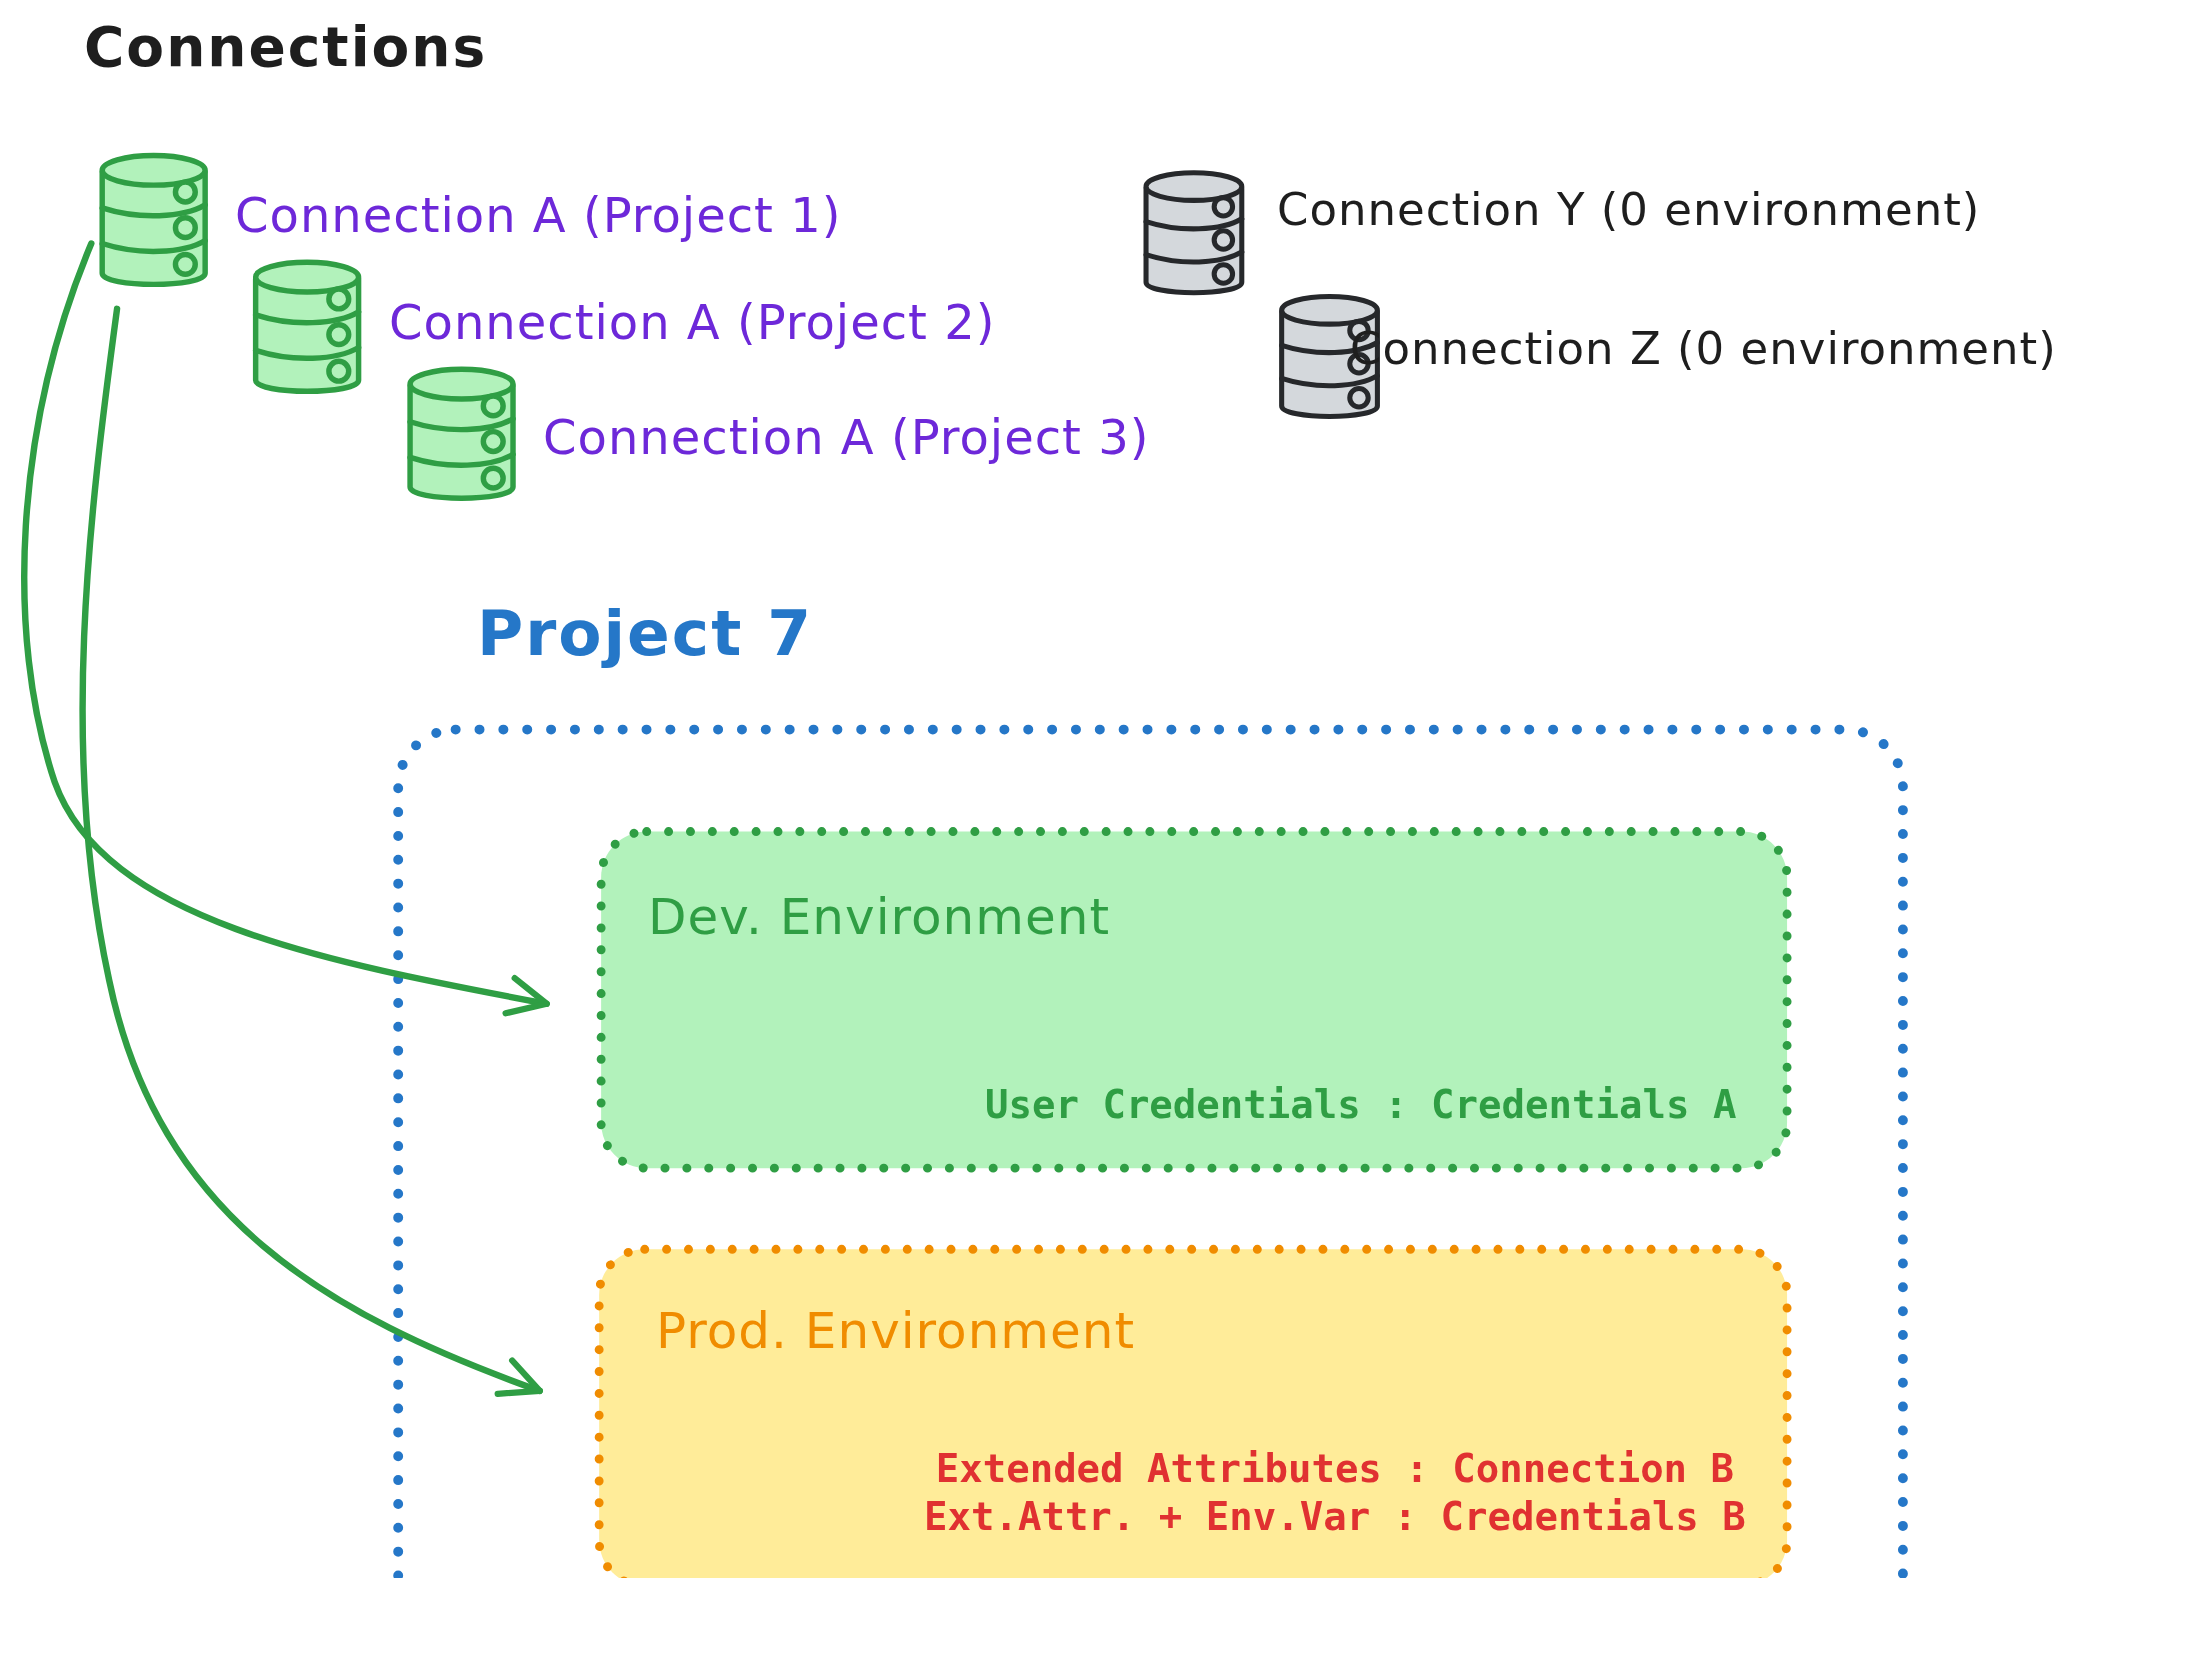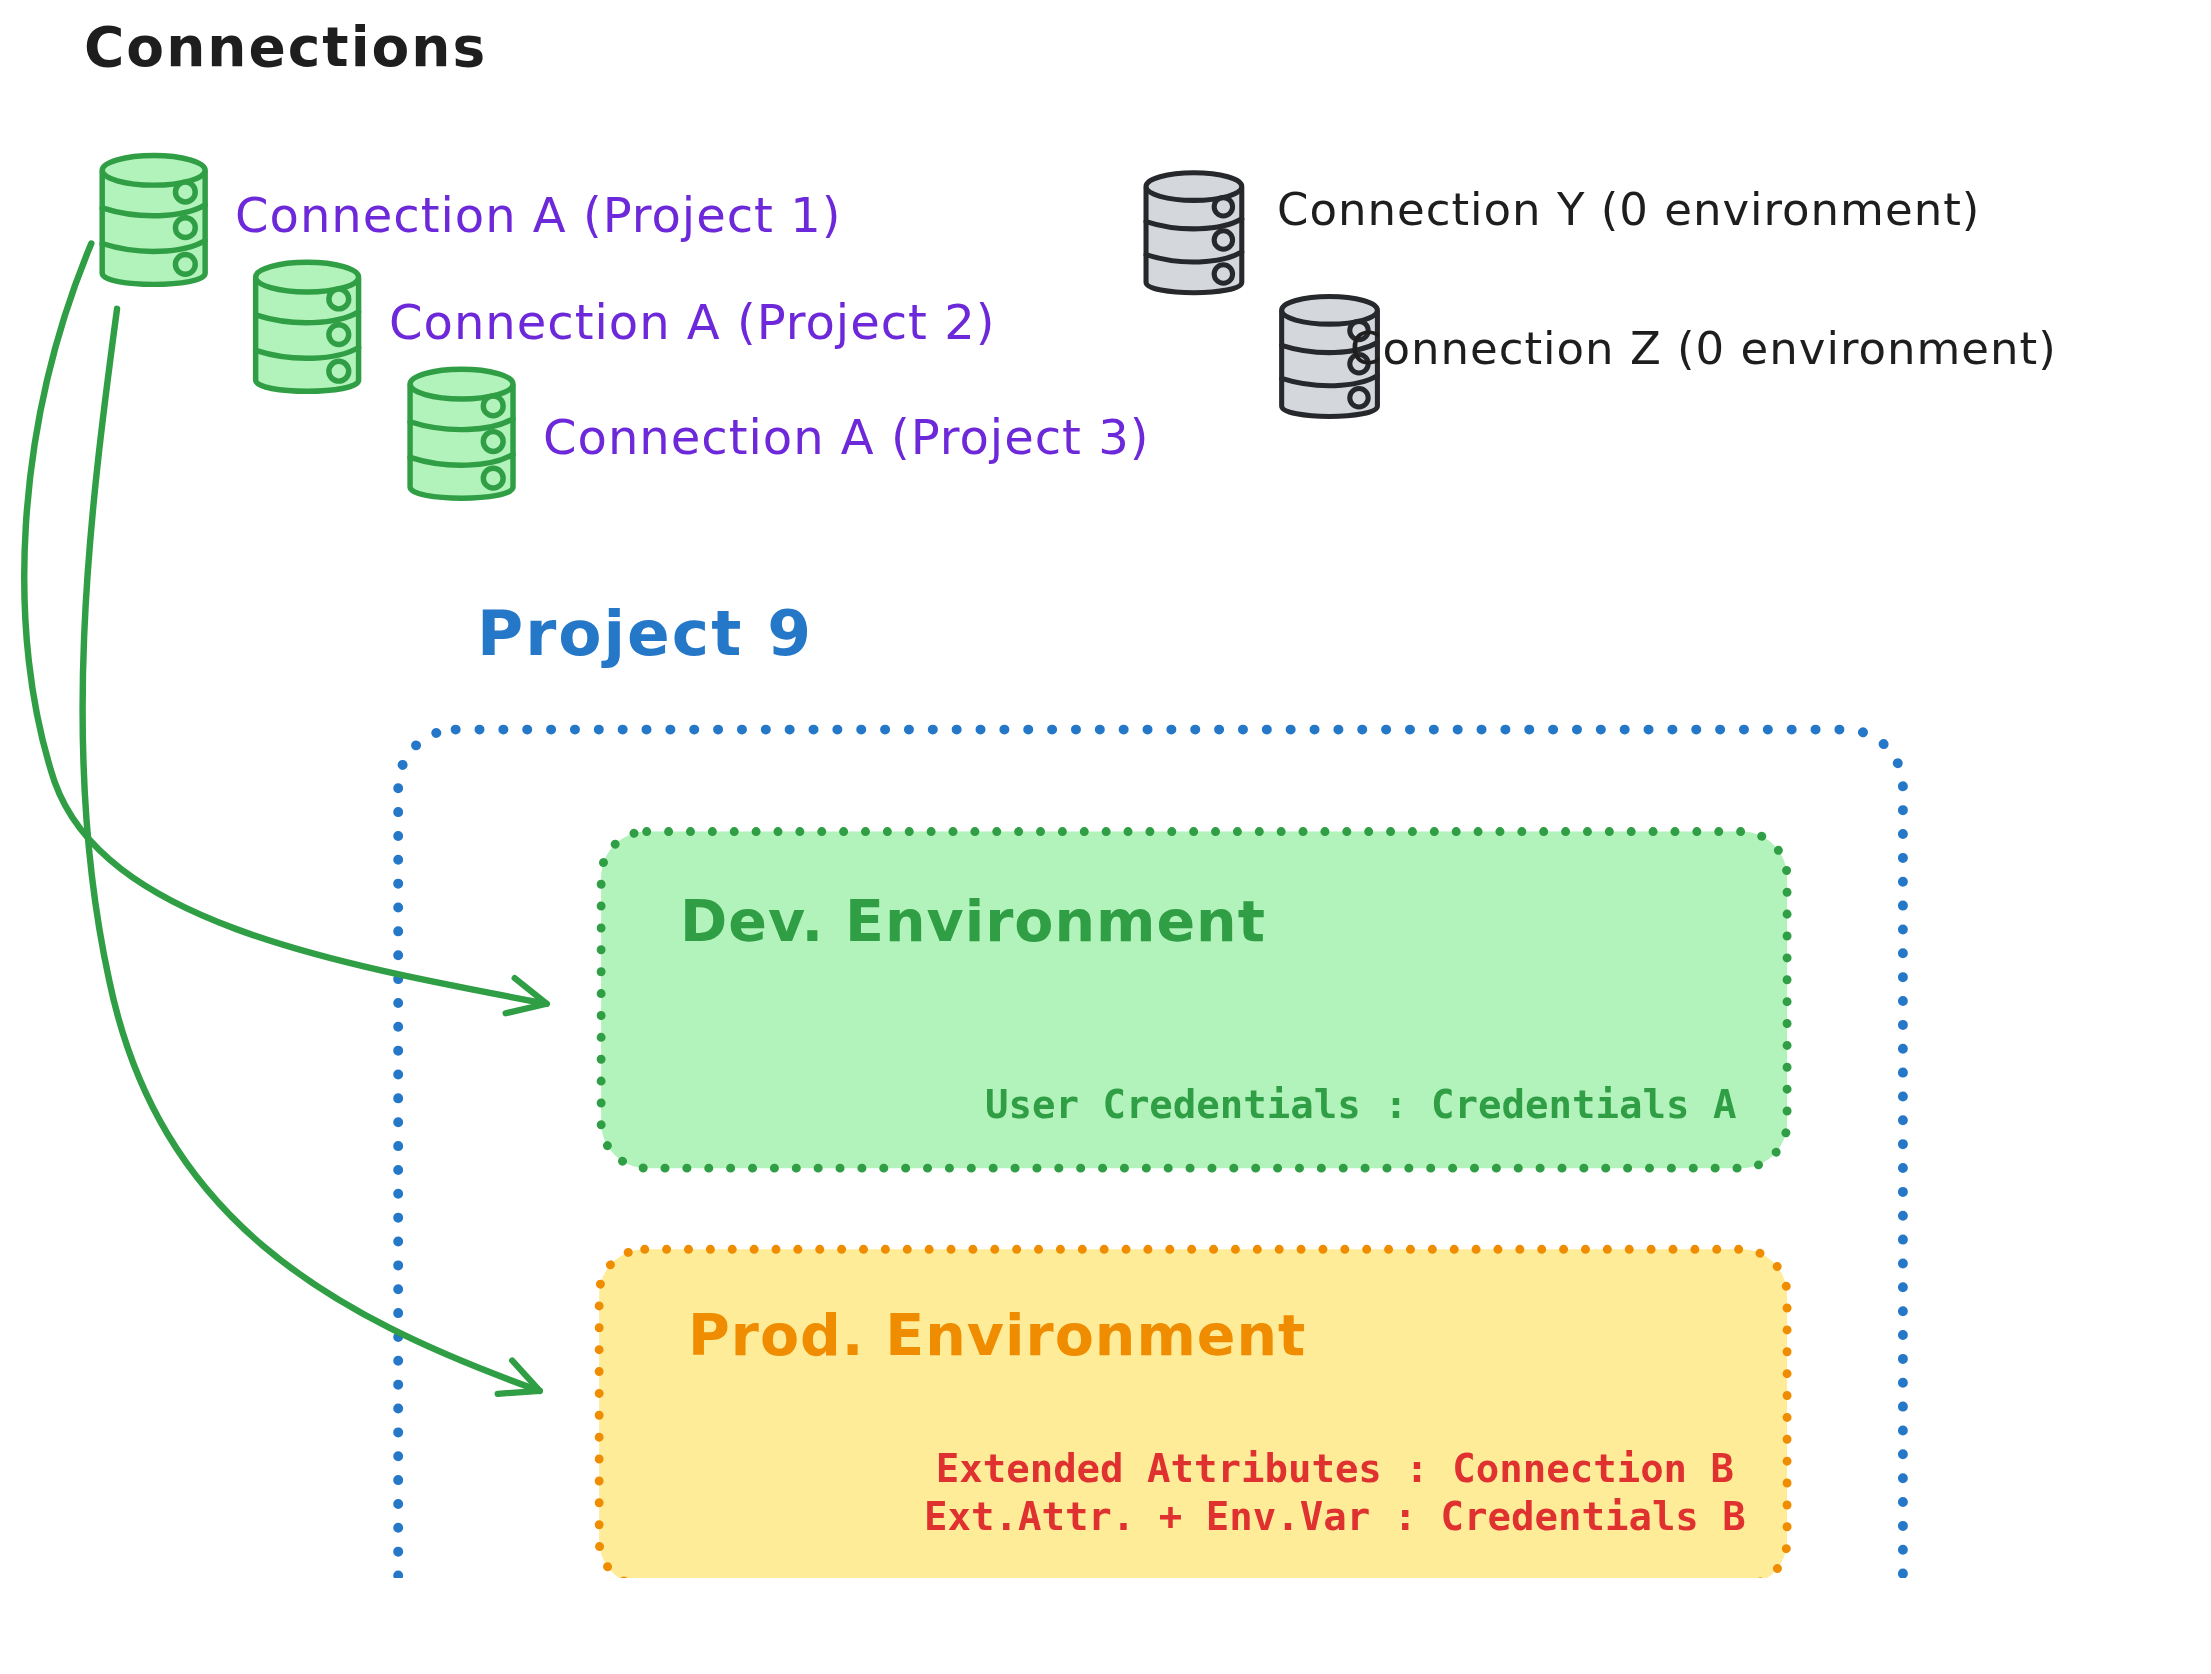--- a/index.html
+++ b/index.html
@@ -27,21 +27,21 @@
   .conn-label.l1 { left:235px; top:188px; }
   .conn-label.l2 { left:389px; top:295px; }
   .conn-label.l3 { left:543px; top:410px; }
   .gray-label { font-size:45px; font-weight:500; color:#1e1e1e; letter-spacing:1px; }
   .gray-label.ly { left:1277px; top:184px; }
   .gray-label.lz { left:1350px; top:323px; }
   .project-label {
     left:477px; top:598px;
     font-size:63px; font-weight:600; color:#2577c8; letter-spacing:2px;
   }
-  .env-title { font-size:57px; font-weight:700; letter-spacing:1px;margin-left:32px; }
+  .env-title { font-size:50px; font-weight:400; letter-spacing:1px; }
   .env-title.dev { left:648px; top:889px; color:#2f9e44; }
   .env-title.prod { left:656px; top:1303px; color:#f08c00; }
   .mono {
     font-family:"DejaVu Sans Mono", monospace;
     font-size:39px; font-weight:700;
   }
   .dev-map { left:985px; top:1083px; color:#2f9e44; }
   .prod-map { left:924px; top:1445px; color:#e03131; line-height:48px;text-align:center; }
   
   .cyl-green { color:#2f9e44; --cyl-fill:#b2f2bb; }
@@ -87,21 +87,21 @@
 
   <div class="txt title">Connections</div>
 
   <div class="txt conn-label l1">Connection A (Project 1)</div>
   <div class="txt conn-label l2">Connection A (Project 2)</div>
   <div class="txt conn-label l3">Connection A (Project 3)</div>
 
   <div class="txt gray-label ly">Connection Y (0 environment)</div>
   <div class="txt gray-label lz">Connection Z (0 environment)</div>
 
-  <div class="txt project-label">Project 9</div>
+  <div class="txt project-label">Project 7</div>
 
   <div class="txt env-title dev">Dev. Environment</div>
   <div class="txt mono dev-map">User Credentials : Credentials A</div>
 
   <div class="txt env-title prod">Prod. Environment</div>
   <div class="txt mono prod-map">
     <div>Extended Attributes : Connection B</div>
     <div>Ext.Attr. + Env.Var : Credentials B</div>
   </div>
 

